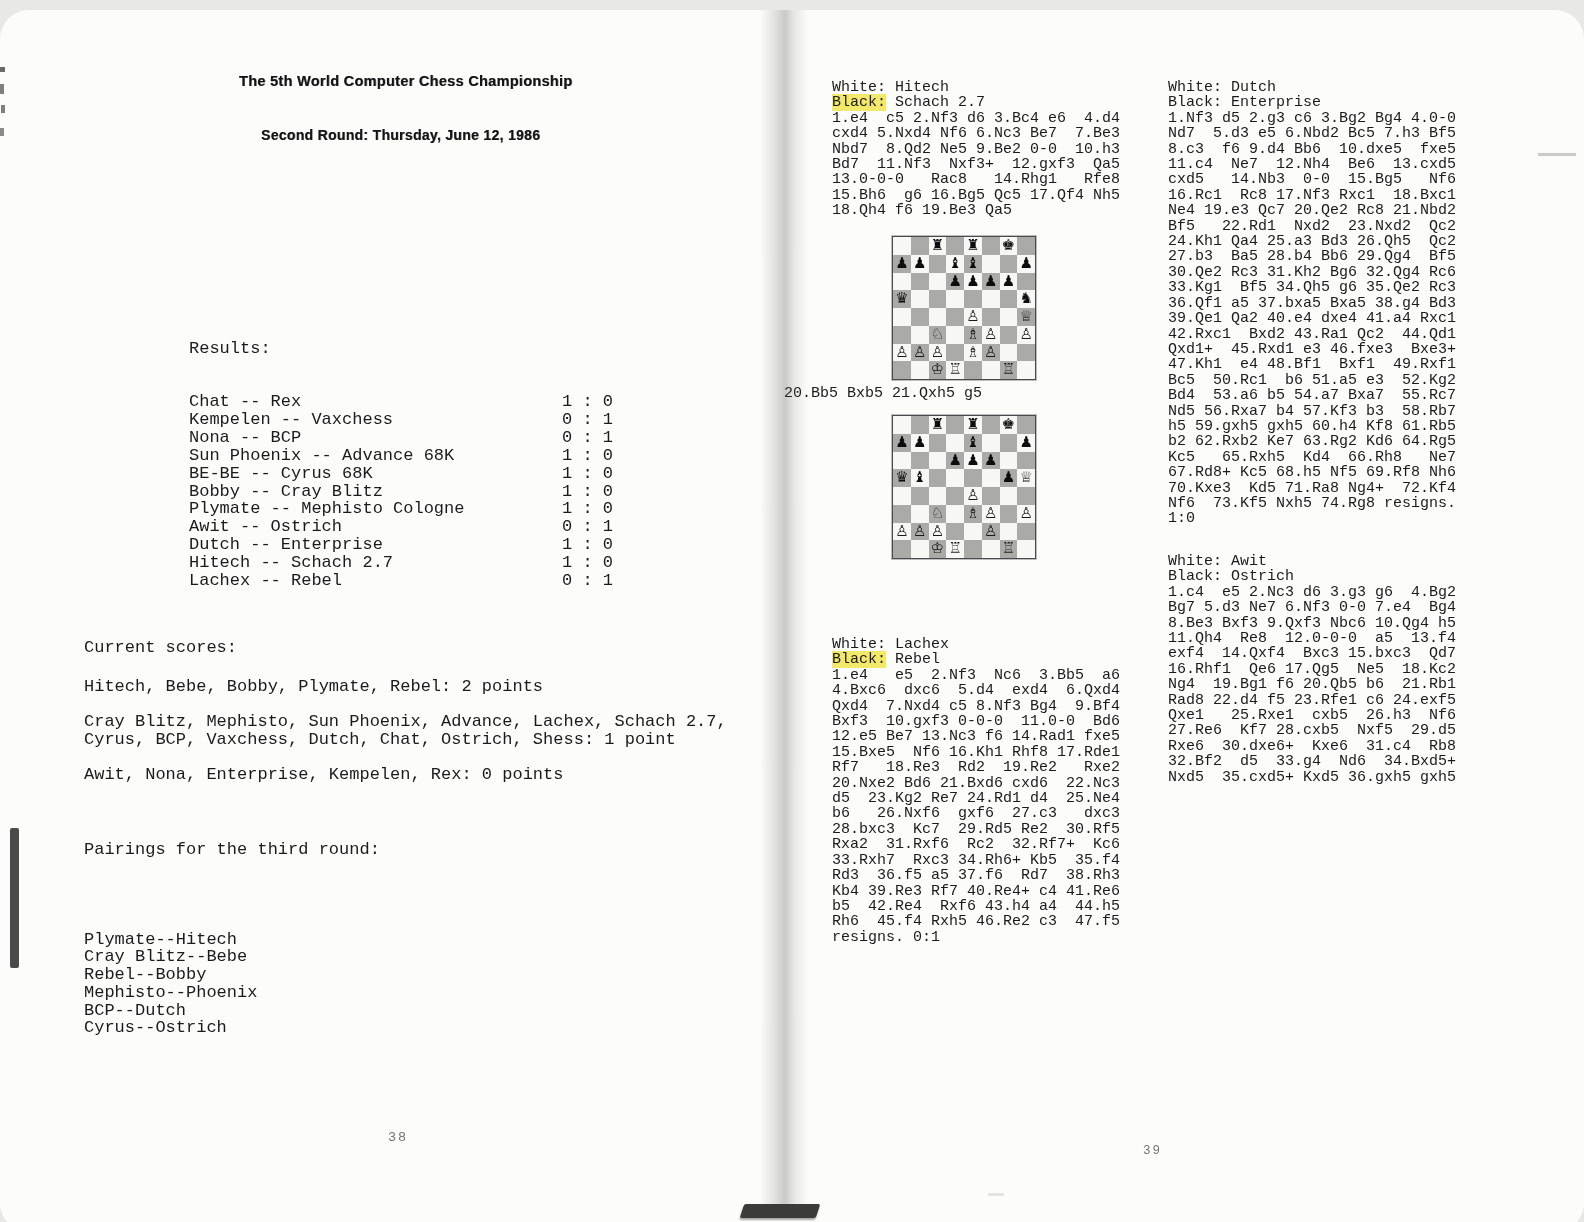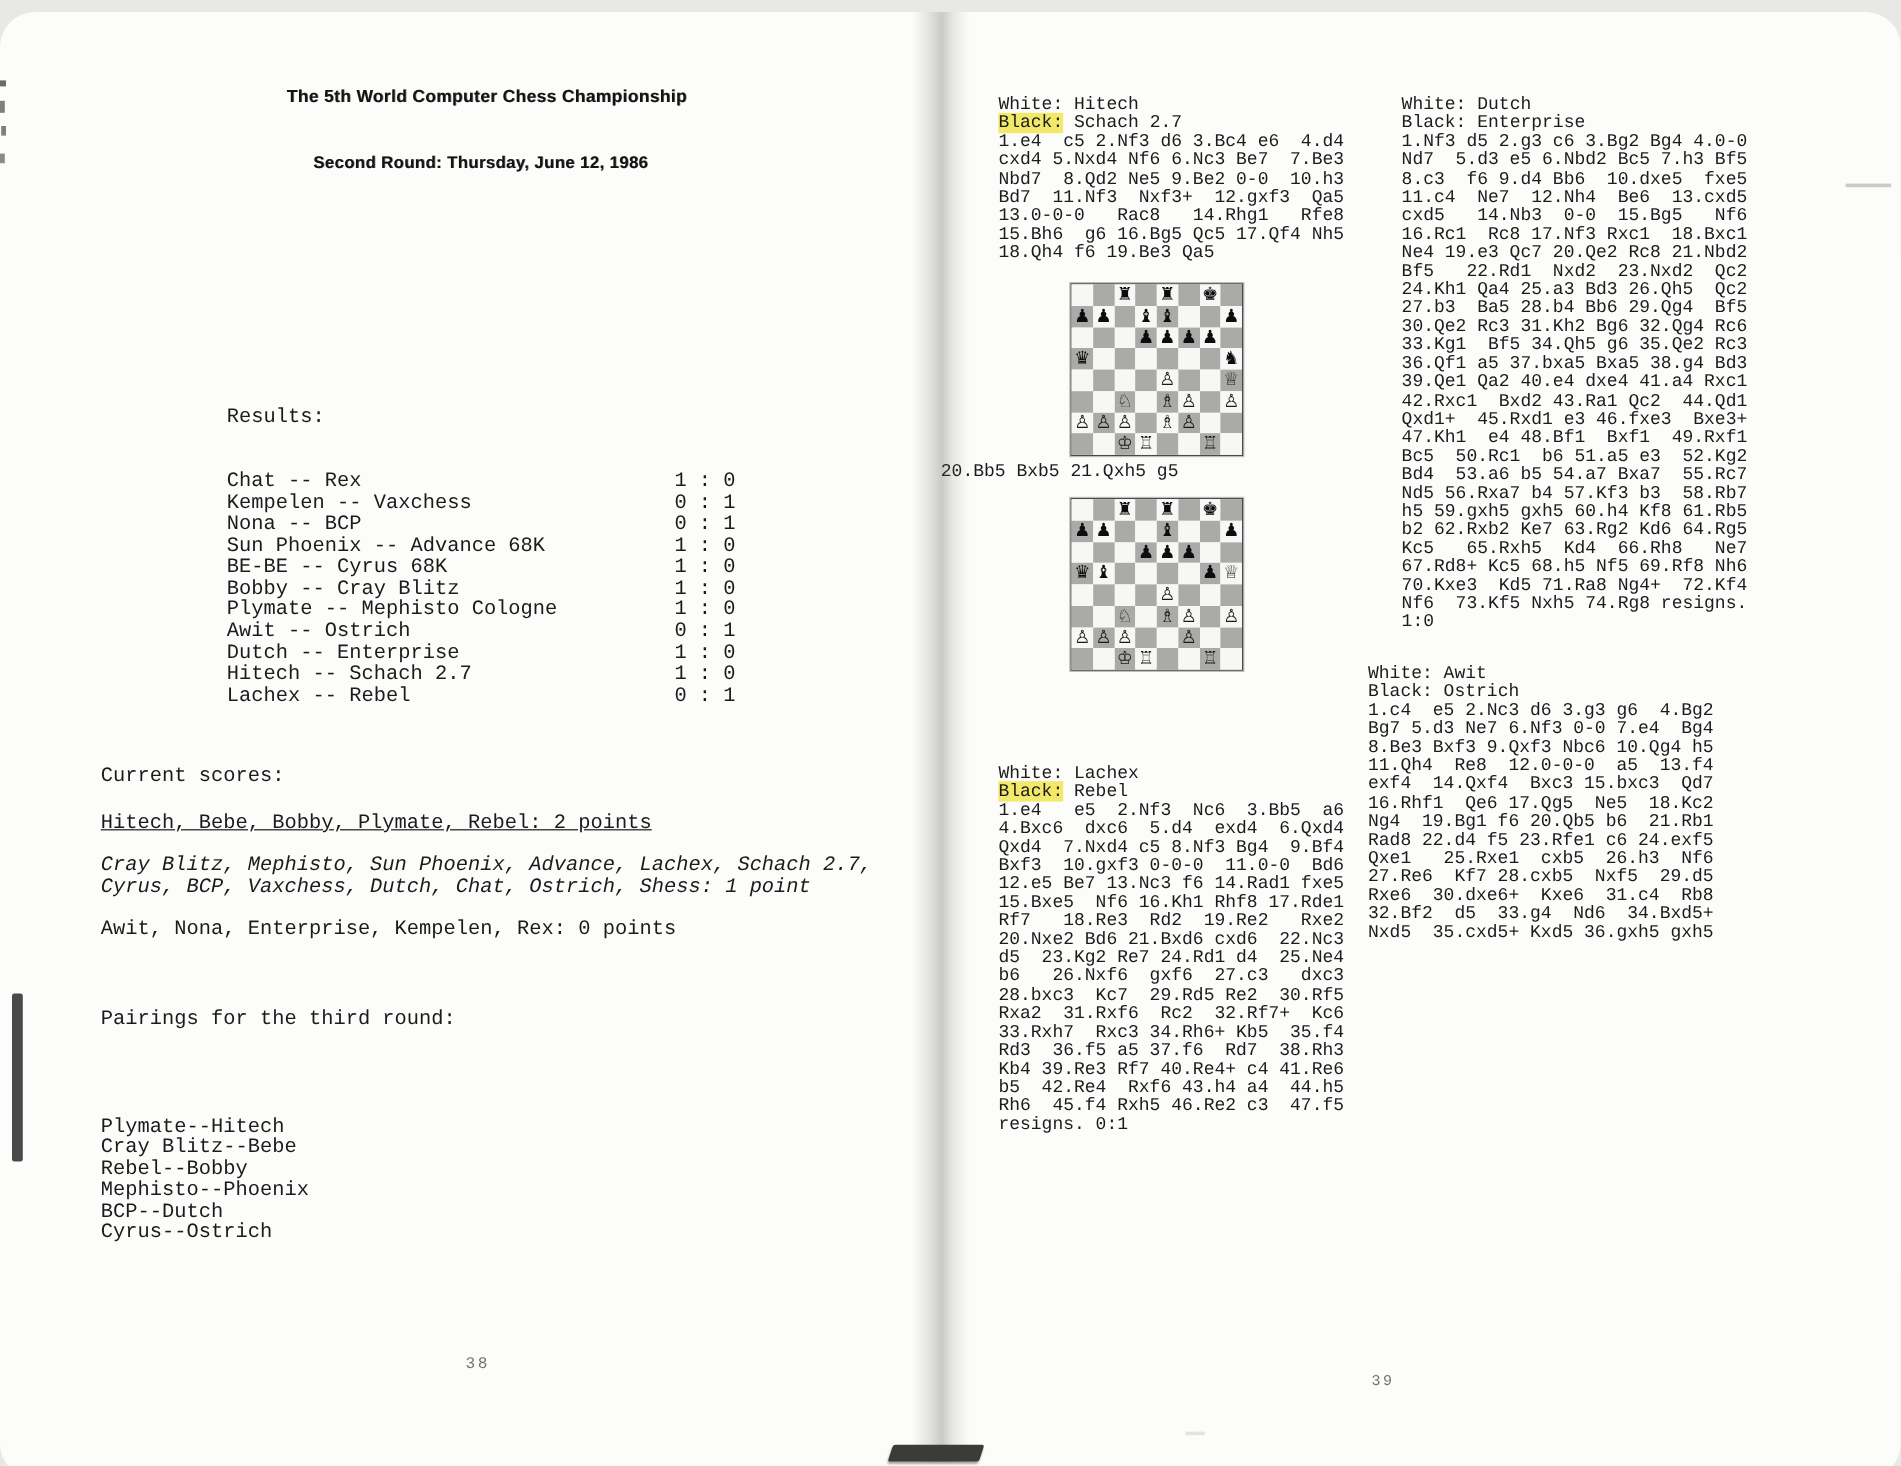--- a/index.html
+++ b/index.html
@@ -95,22 +95,22 @@
         <span>1 : 0</span>
       </div>
 
       <div class="result-row mono-l">
         <span>Lachex -- Rebel</span>
         <span>0 : 1</span>
       </div>
     </div>
 
   <div class="abs mono-l" style="left:84px;top:629px;">Current scores:</div>
-  <div class="abs mono-l" style="left:84px;top:668px;text-decoration:underline;">Hitech, Bebe, Bobby, Plymate, Rebel: 2 points</div>
-  <div class="abs mono-l" style="left:84px;top:703px;width:720px;line-height:18.2px;font-style:italic;">Cray Blitz, Mephisto, Sun Phoenix, Advance, Lachex, Schach 2.7,
+  <div class="abs mono-l" style="left:84px;top:668px;">Hitech, Bebe, Bobby, Plymate, Rebel: 2 points</div>
+  <div class="abs mono-l" style="left:84px;top:703px;width:720px;line-height:18.2px;">Cray Blitz, Mephisto, Sun Phoenix, Advance, Lachex, Schach 2.7,
 Cyrus, BCP, Vaxchess, Dutch, Chat, Ostrich, Shess: 1 point</div>
   <div class="abs mono-l" style="left:84px;top:756px;">Awit, Nona, Enterprise, Kempelen, Rex: 0 points</div>
 
   <div class="abs mono-l" style="left:84px;top:831px;text-align:center;">Pairings for the third round:</div>
 
   <div class="abs mono-l plist" style="left:84px;top:867px;">
     
   <div>Plymate--Hitech</div><div>Cray Blitz--Bebe</div><div>Rebel--Bobby</div><div>Mephisto--Phoenix</div><div>BCP--Dutch</div><div>Cyrus--Ostrich</div></div>
 
   <div class="abs pagenum" style="left:388px;top:1121px;">38</div>
@@ -321,21 +321,21 @@
         <div class="g">h5 59.gxh5 gxh5 60.h4 Kf8 61.Rb5</div>
         <div class="g">b2 62.Rxb2 Ke7 63.Rg2 Kd6 64.Rg5</div>
         <div class="g">Kc5   65.Rxh5  Kd4  66.Rh8   Ne7</div>
         <div class="g">67.Rd8+ Kc5 68.h5 Nf5 69.Rf8 Nh6</div>
         <div class="g">70.Kxe3  Kd5 71.Ra8 Ng4+  72.Kf4</div>
         <div class="g">Nf6  73.Kf5 Nxh5 74.Rg8 resigns.</div>
         <div class="g">1:0</div>
       </div>
   </div>
 
-  <div class="abs" style="left:1140px;top:544px;">
+  <div class="abs" style="left:1168px;top:544px;">
     <div class="g"><span>White:</span><span> Awit</span></div>
     <div class="g"><span>Black:</span><span> Ostrich</span></div>
     <div>
 
     <div class="g">1.c4  e5 2.Nc3 d6 3.g3 g6  4.Bg2</div>
         <div class="g">Bg7 5.d3 Ne7 6.Nf3 0-0 7.e4  Bg4</div>
         <div class="g">8.Be3 Bxf3 9.Qxf3 Nbc6 10.Qg4 h5</div>
         <div class="g">11.Qh4  Re8  12.0-0-0  a5  13.f4</div>
         <div class="g">exf4  14.Qxf4  Bxc3 15.bxc3  Qd7</div>
         <div class="g">16.Rhf1  Qe6 17.Qg5  Ne5  18.Kc2</div>

